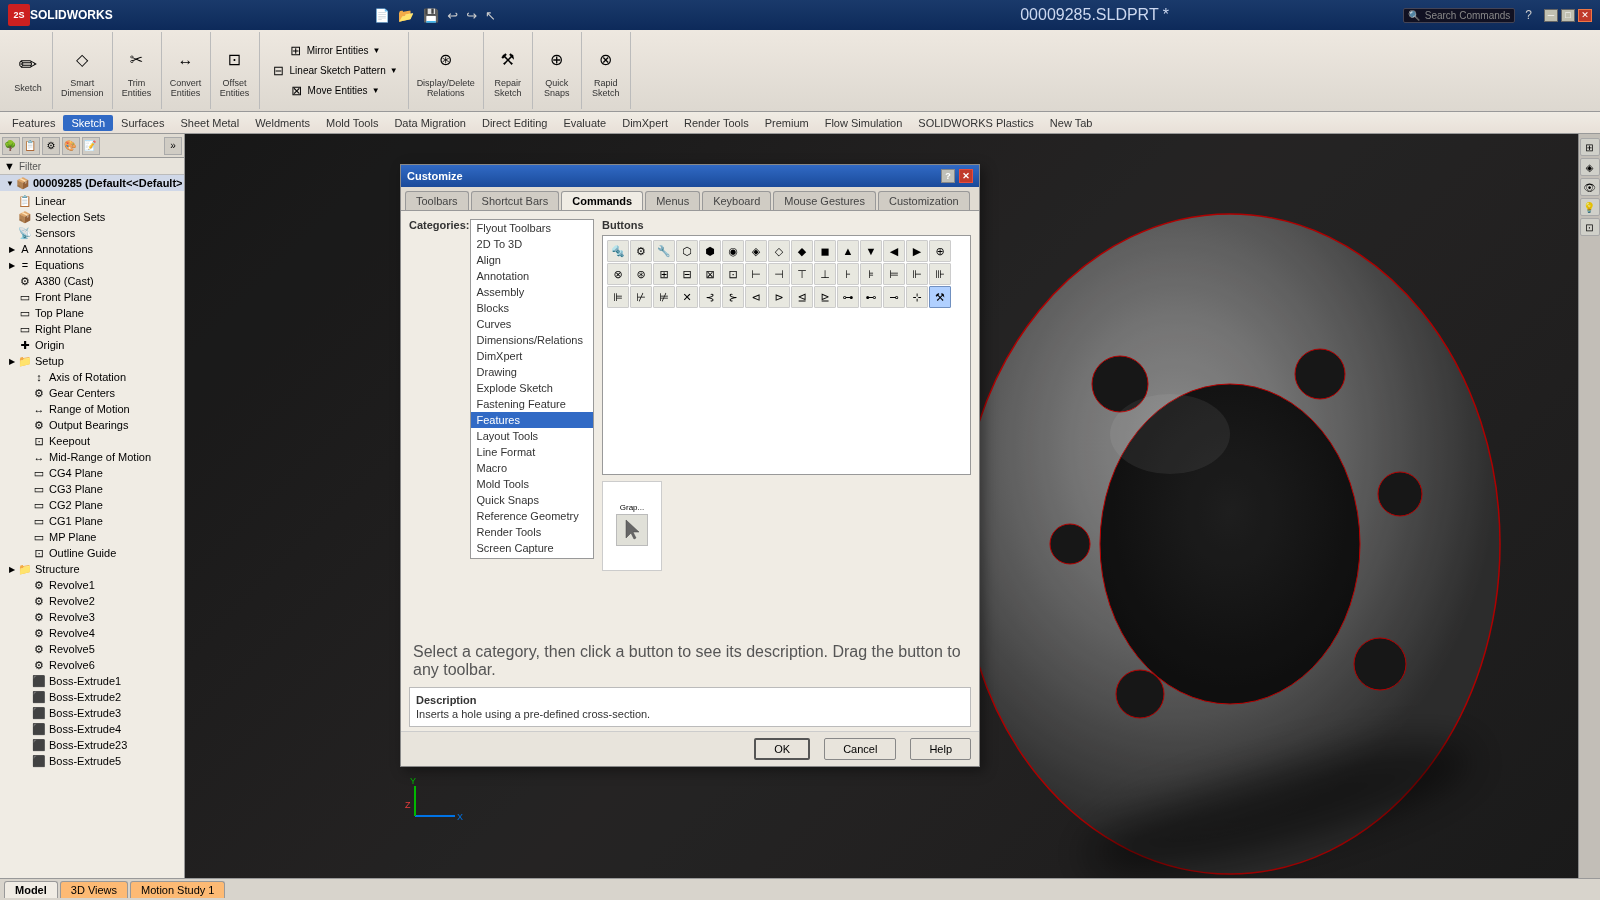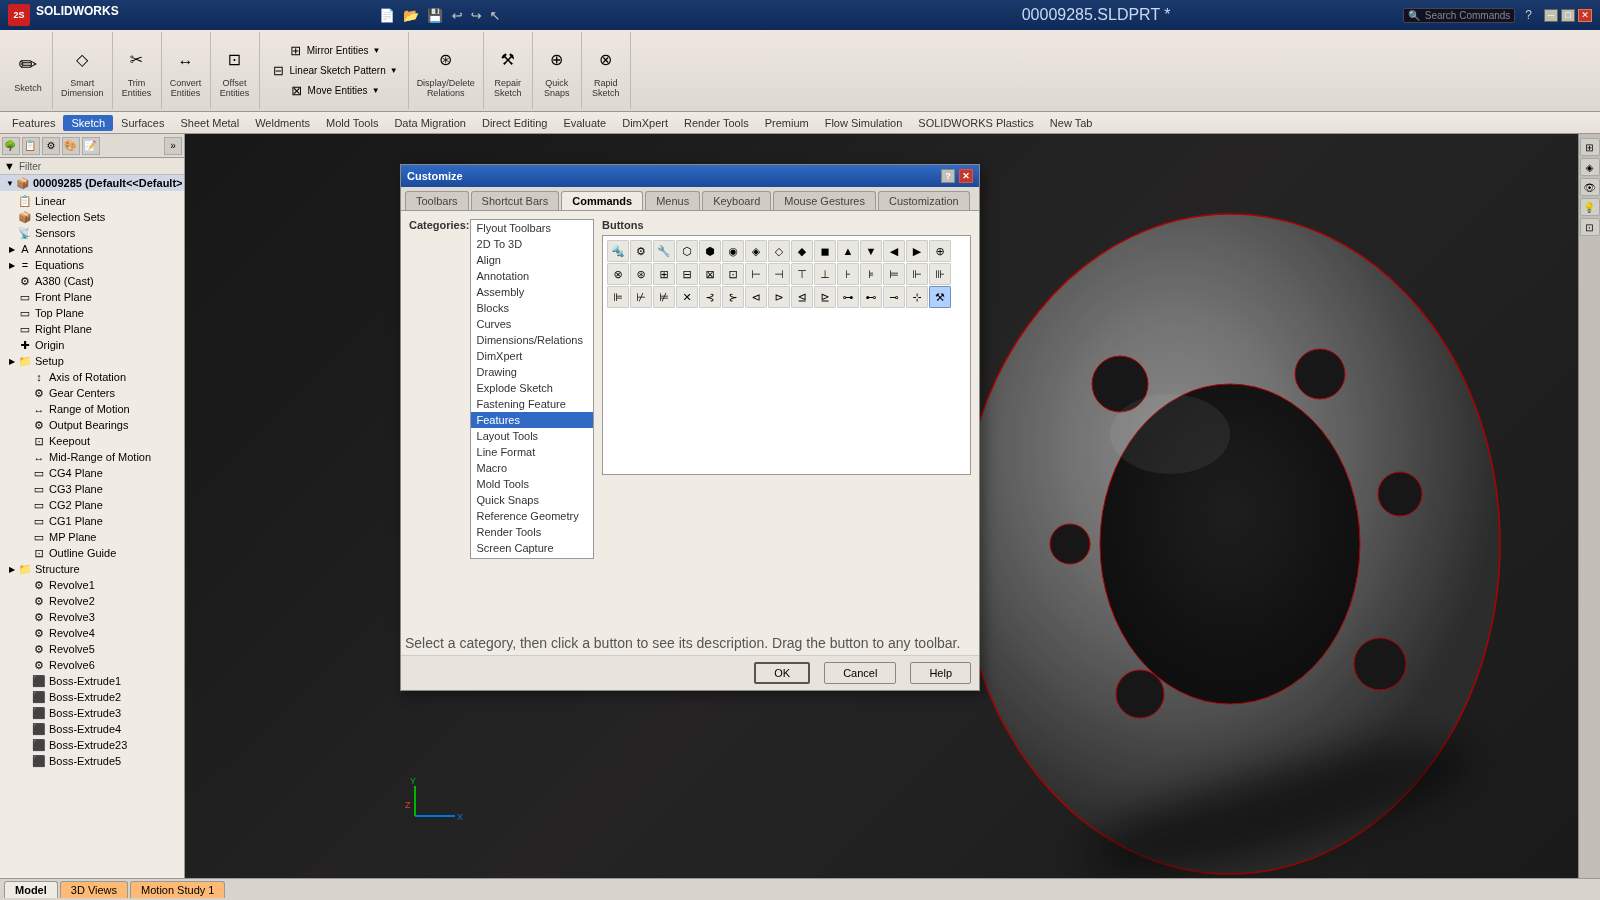--- a/index.html
+++ b/index.html
@@ -63,21 +63,21 @@
 
     
     .selected-button-area { margin-top: 6px; display: flex; gap: 8px; align-items: flex-start; }
     .selected-btn-preview { width: 60px; height: 90px; background: white; border: 1px solid #ccc; display: flex; flex-direction: column; align-items: center; justify-content: center; padding: 4px; }
     .preview-icon { width: 32px; height: 32px; background: #e0e0d8; border: 1px solid #bbb; display: flex; align-items: center; justify-content: center; font-size: 16px; margin-bottom: 4px; }
 
     
     .desc-area { margin: 4px 8px; }
     .desc-label { font-size: 11px; font-weight: bold; color: #333; margin-bottom: 2px; }
     .desc-text { font-size: 11px; color: #333; }
-    .instruction-text { font-size: 14px; color: #555; padding: 4px 4px; }
+    .instruction-text { font-size: 16px; color: #555; padding: 4px 12px; margin-top: 8px; }
 
     
     .dialog-buttons { display: flex; justify-content: flex-end; gap: 14px; padding: 6px 8px; border-top: 1px solid #ccc; background: #e8e4dc; }
     .dialog-btn { padding: 3px 18px; font-size: 11px; border: 1px solid #888; background: #e8e4dc; cursor: pointer; border-radius: 2px; }
     .dialog-btn.default { border: 2px solid #555; }
 
     
     #view-tabs { height: 22px; background: #d8d4cc; border-top: 1px solid #999; display: flex; align-items: center; padding: 0 4px; gap: 2px; }
     .view-tab { padding: 2px 10px; font-size: 11px; border: 1px solid #999; background: #fdba74; cursor: pointer; border-bottom: none; border-radius: 3px 3px 0 0; }
     .view-tab.active { background: #f0ece4; font-weight: bold; }
@@ -89,21 +89,21 @@
     .tb-group { display: flex; flex-direction: column; align-items: center; justify-content: center; border-right: 1px solid #bbb; padding: 2px 4px; }
     .tb-big-btn { display: flex; flex-direction: column; align-items: center; cursor: pointer; padding: 2px 3px; border: 1px solid transparent; }
     .tb-big-icon { font-size: 22px; width: 32px; height: 32px; display: flex; align-items: center; justify-content: center; }
     .tb-small-btn { display: flex; align-items: center; gap: 2px; cursor: pointer; padding: 1px 3px; border: 1px solid transparent; font-size: 10px; white-space: nowrap; }
     .tb-small-icon { font-size: 13px; width: 18px; height: 16px; display: flex; align-items: center; justify-content: center; }
   </style>
 </head>
 <body>
 
 <div id="titlebar">
-  <div style="display:flex;align-items:flex-start;gap:6px;">
+  <div style="display:flex;align-items:center;">
     <div style="width:22px;height:22px;background:#cc2020;border-radius:2px;display:flex;align-items:center;justify-content:center;color:white;font-weight:bold;font-size:9px;">2S</div>
     <span style="color:white;font-size:12px;font-weight:bold;">SOLIDWORKS</span>
   </div>
   <div style="flex:1;display:flex;align-items:center;justify-content:center;gap:8px;">
 
     <span style="color:#ccc;font-size:13px;cursor:pointer;">📄</span>
     <span style="color:#ccc;font-size:13px;cursor:pointer;">📂</span>
     <span style="color:#ccc;font-size:13px;cursor:pointer;">💾</span>
     <span style="color:#ccc;font-size:13px;cursor:pointer;">↩</span>
     <span style="color:#ccc;font-size:13px;cursor:pointer;">↪</span>
@@ -628,27 +628,44 @@
                 <div class="btn-icon">⊴</div>
                 <div class="btn-icon">⊵</div>
                 <div class="btn-icon">⊶</div>
                 <div class="btn-icon">⊷</div>
                 <div class="btn-icon">⊸</div>
                 <div class="btn-icon">⊹</div>
                 <div class="btn-icon" style="background:#b0d0ff;border-color:#7090c0;">⚒</div>
               </div>
             </div>
 
+            <div class="selected-button-area">
+              <div class="selected-btn-preview">
+                <div style="font-size:8px;text-align:center;margin-bottom:2px;">Grap...</div>
+                <div class="preview-icon">
+
+                  <svg width="28" height="28">
+                    <path d="M8,4 L8,22 L13,17 L16,23 L18,22 L15,16 L21,16 Z" fill="#666" stroke="#444" stroke-width="0.5"></path>
+                  </svg>
+                </div>
+              </div>
+            </div>
           </div>
         </div>
 
         <div class="instruction-text">
           <span>Select a category, then click a button to see its description. Drag the button to any toolbar.</span>
         </div>
 
+        <div class="desc-area">
+          <div style="border:1px solid #bbb;background:white;padding:6px;">
+            <div class="desc-label">Description</div>
+            <div class="desc-text">Inserts a hole using a pre-defined cross-section.</div>
+          </div>
+        </div>
 
         <div class="dialog-buttons">
           <button class="dialog-btn default">OK</button>
           <button class="dialog-btn">Cancel</button>
           <button class="dialog-btn">Help</button>
         </div>
       </div>
     </div>
 
     <div style="position:absolute;right:0;top:0;width:22px;height:100%;background:#d8d4cc;border-left:1px solid #999;display:flex;flex-direction:column;align-items:center;padding:4px 0;gap:2px;">

